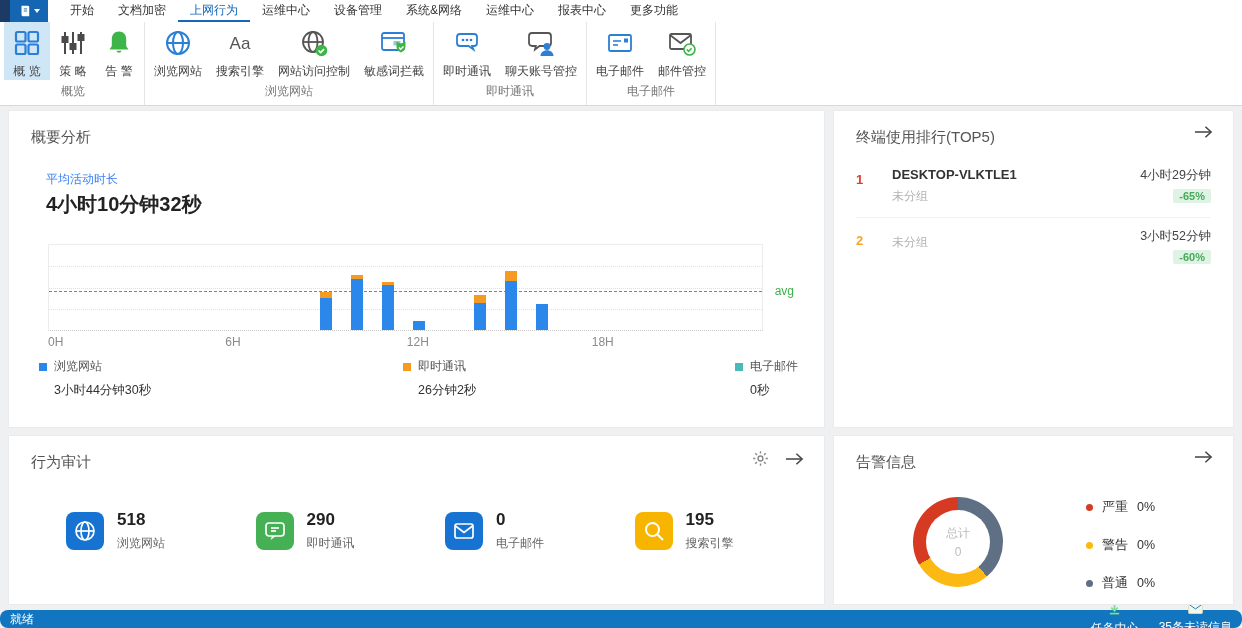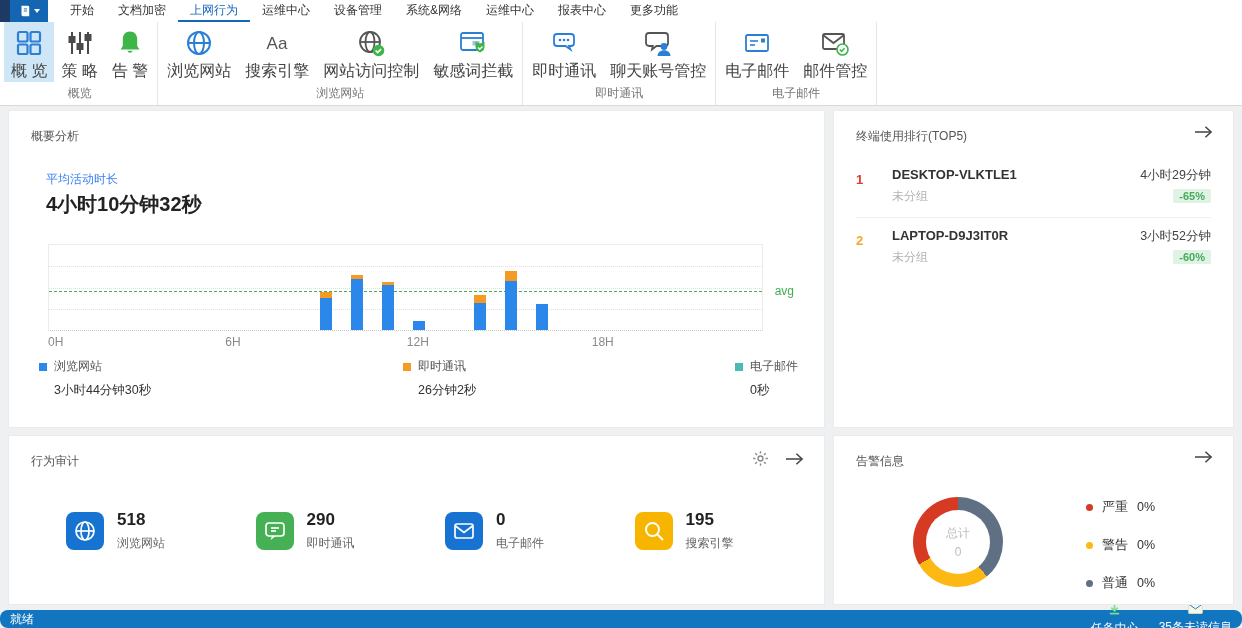--- a/index.html
+++ b/index.html
@@ -18,27 +18,27 @@
   .menu-item.active { color:#1567b8; border-bottom-color:#1567b8; }
 
   
   .ribbon { height:84px; background:#fff; border-bottom:1px solid #d8d8d8; display:flex; align-items:stretch; flex:0 0 auto; padding-left:2px; }
   .rib-group { display:flex; flex-direction:column; border-right:1px solid #e5e5e5; padding:0 2px; }
   .rib-items { flex:1; display:flex; align-items:stretch; }
   .rib-item { display:flex; flex-direction:column; align-items:center; justify-content:space-between; padding:6px 7px 0; min-width:46px; cursor:pointer; }
   .rib-item.selected { background:#cfe6f7; }
   .rib-icon { height:30px; display:flex; align-items:center; justify-content:center; }
   .rib-icon svg { width:28px; height:28px; }
-  .rib-label { font-size:16px; color:#444; margin-top:3px; white-space:nowrap; }
+  .rib-label { font-size:12px; color:#444; margin-top:3px; white-space:nowrap; }
   .rib-group-label { font-size:12px; color:#777; text-align:center; padding:3px 0 5px; }
 
   
   .main { flex:1; padding:4px 8px 0; display:grid; grid-template-columns:817px 401px; grid-template-rows:318px 170px; gap:7px 8px; }
   .panel { background:#fff; border:1px solid #ebebeb; position:relative; }
-  .panel-title { position:absolute; top:17px; left:22px; font-size:12px; color:#555; }
+  .panel-title { position:absolute; top:17px; left:22px; font-size:15px; color:#555; }
   .hdr-icons { position:absolute; top:14px; right:20px; display:flex; gap:16px; align-items:center; }
   .hdr-icons svg { display:block; cursor:pointer; }
 
   
   .avg-label { position:absolute; top:60px; left:37px; font-size:12px; color:#3b82f6; }
   .avg-value { position:absolute; top:80px; left:37px; font-size:20px; font-weight:bold; color:#222; }
   .plot { position:absolute; left:39px; top:133px; width:715px; height:87px; border:1px solid #ececec; border-bottom:1px dotted #c9c9c9; }
   .gridline { position:absolute; left:0; right:0; border-top:1px dotted #e0e0e0; }
   .avgline { position:absolute; left:0; right:0; border-top:1px dashed #3faf4e; z-index:1; }
   .avg-tag { position:absolute; right:-32px; font-size:12px; color:#3faf4e; }
@@ -341,21 +341,20 @@
           <div class="t5-rank" style="color: rgb(226, 60, 47);">1</div>
           <div class="t5-mid">
             <div class="t5-name">DESKTOP-VLKTLE1</div>
             <div class="t5-group">未分组</div>
           </div>
           <div class="t5-right"><div class="t5-time">4小时29分钟</div><div class="t5-badge">-65%</div></div>
         </div>
         <div class="t5-row">
           <div class="t5-rank" style="color: rgb(245, 166, 35);">2</div>
           <div class="t5-mid">
-            <div class="t5-name">LAPTOP-D9J3IT0R</div>
             <div class="t5-group">未分组</div>
           </div>
           <div class="t5-right"><div class="t5-time">3小时52分钟</div><div class="t5-badge">-60%</div></div>
         </div>
       </div>
   </div>
 
   <div class="panel">
     <div class="panel-title">行为审计</div>
     <div class="hdr-icons">

